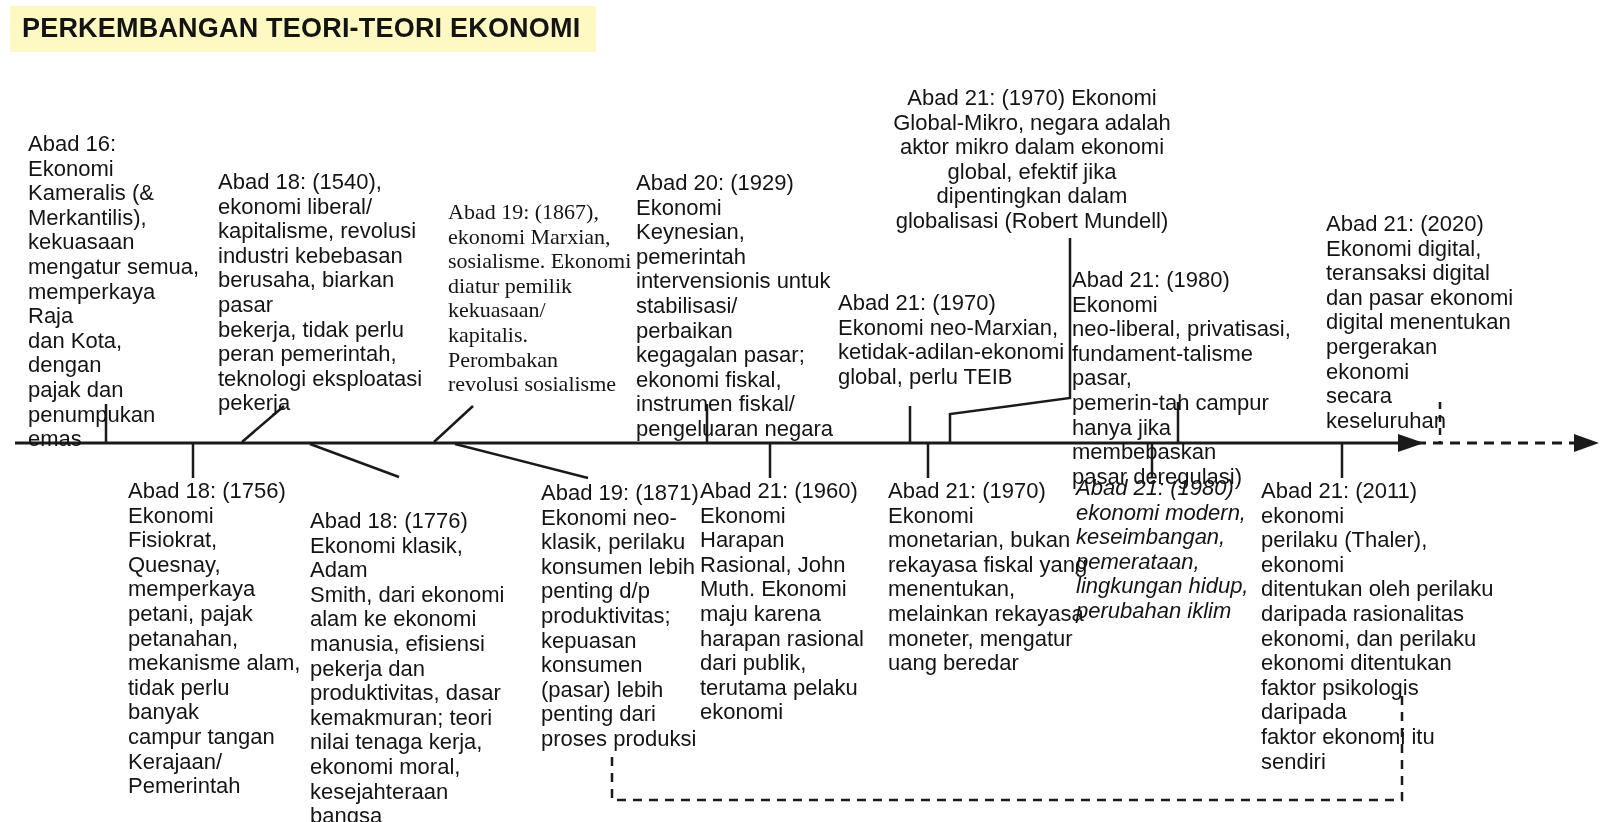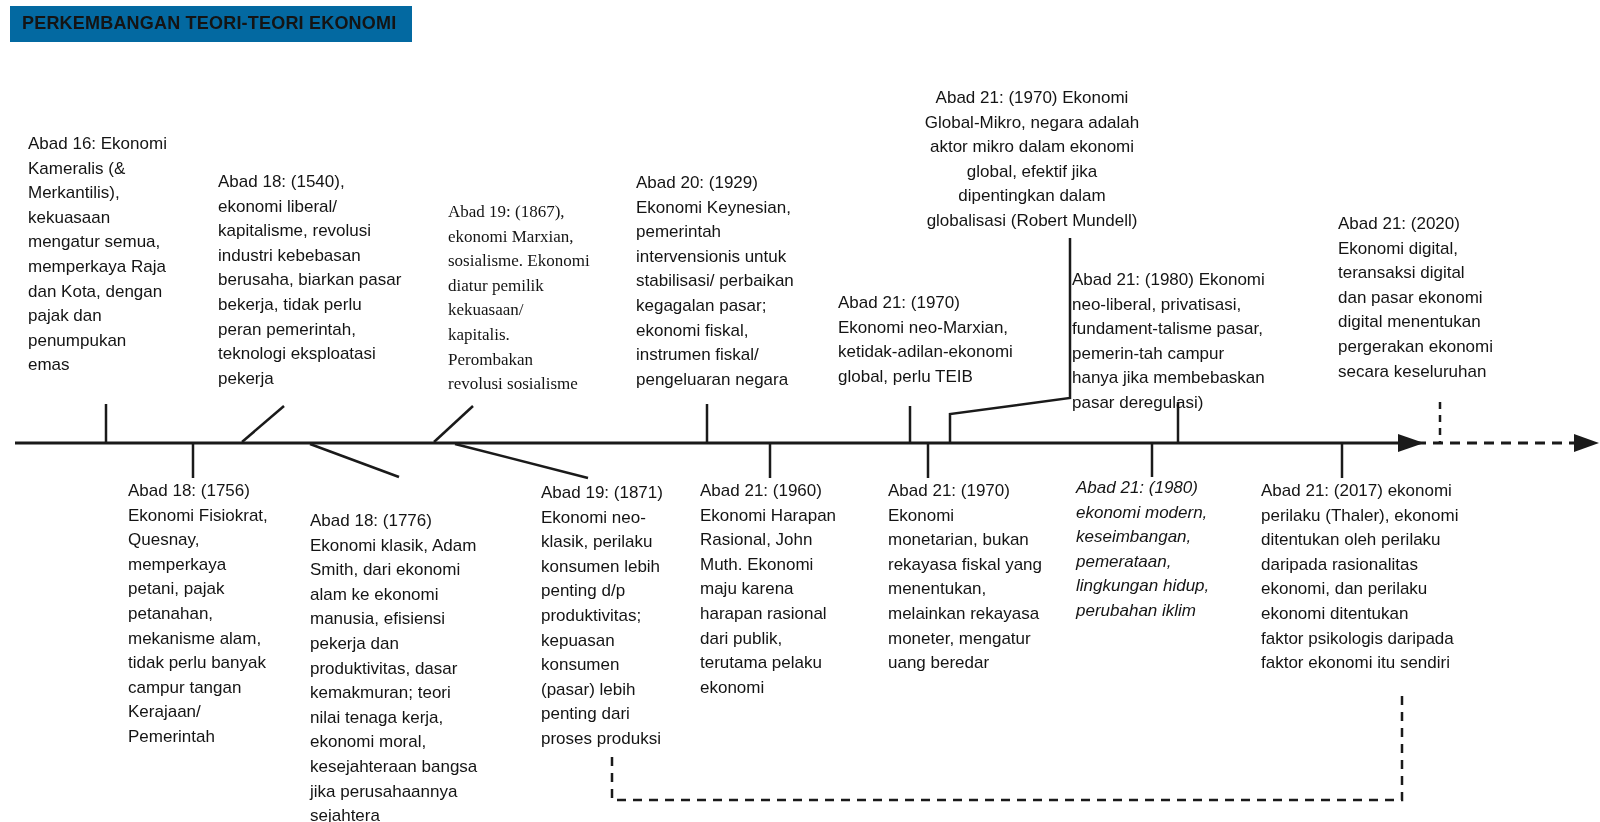--- a/index.html
+++ b/index.html
@@ -6,45 +6,45 @@
   #canvas {
     position:relative;
     width:1600px; height:822px;
     background:#ffffff;
     font-family:"Liberation Sans", sans-serif;
     color:#1a1a1a;
     overflow:hidden;
   }
   #title-bar {
     position:absolute; left:10px; top:6px;
-    background:#0369a1;
+    background:#fef9c3;
     padding:7px 16px 8px 12px;
-    font-size:18px; font-weight:bold;
+    font-size:27px; font-weight:bold;
     letter-spacing:0.2px;
     color:#141414;
   }
   #timeline-svg { position:absolute; left:0; top:0; width:1600px; height:822px; }
   .event {
     position:absolute;
-    font-size:17px;
+    font-size:22px;
     line-height:24.6px;
     white-space:pre-line;
     color:#141414;
   }
   .centered { text-align:center; }
 
   
   .e-a16    { left:28px;   top:132px; width:172px; }
   .e-1780   { left:218px;  top:170px; width:218px; }
   .e-1867   { left:448px;  top:200px; width:192px;font-family:Liberation Serif, serif; }
   .e-1930   { left:636px;  top:171px; width:198px; }
   .e-global { left:886px;  top:86px;  width:292px; }
   .e-marx   { left:838px;  top:291px; width:228px; }
   .e-lib    { left:1072px; top:268px; width:232px; }
-  .e-2020   { left:1326px; top:212px; width:188px;margin-left:12px; }
+  .e-2020   { left:1326px; top:212px; width:188px; }
 
   
   .e-1756 { left:128px;  top:479px; width:178px; }
   .e-1776 { left:310px;  top:489px; width:208px;margin-top:20px; }
   .e-1871 { left:541px;  top:481px; width:162px; }
   .e-1960 { left:700px;  top:479px; width:172px; }
   .e-mon  { left:888px;  top:479px; width:202px; }
   .e-mod  { left:1076px; top:476px; width:192px;font-style:italic; }
   .e-2010 { left:1261px; top:479px; width:242px; }
 </style>
@@ -194,21 +194,21 @@
 menentukan,
 melainkan rekayasa
 moneter, mengatur
 uang beredar</div>
   <div class="event e-mod">Abad 21: (1980)
 ekonomi modern,
 keseimbangan,
 pemerataan,
 lingkungan hidup,
 perubahan iklim</div>
-  <div class="event e-2010">Abad 21: (2017) ekonomi
+  <div class="event e-2010">Abad 21: (2011) ekonomi
 perilaku (Thaler), ekonomi
 ditentukan oleh perilaku
 daripada rasionalitas
 ekonomi, dan perilaku
 ekonomi ditentukan
 faktor psikologis daripada
 faktor ekonomi itu sendiri</div>
 
 </div>
 

